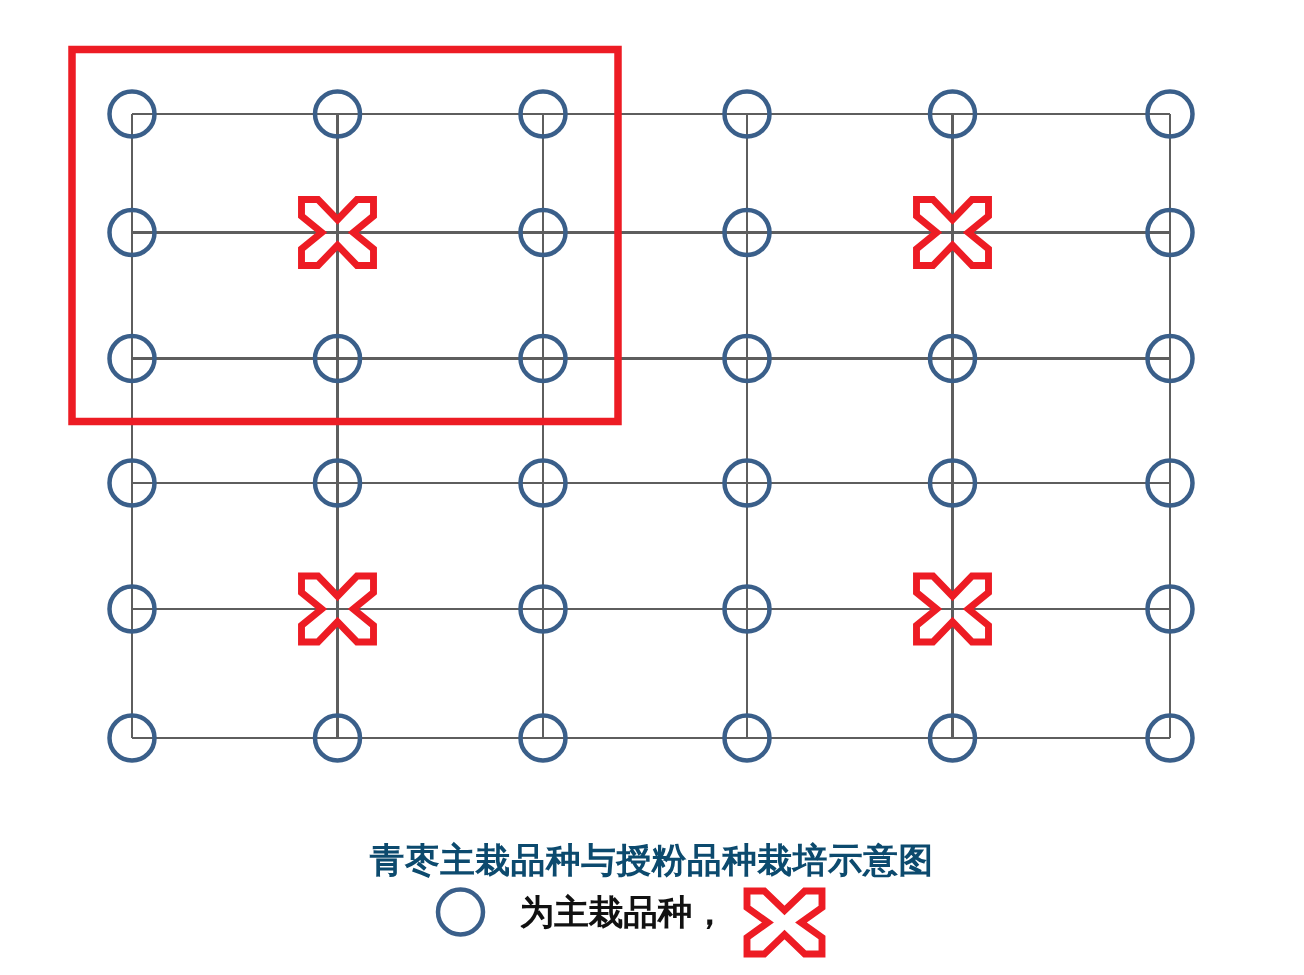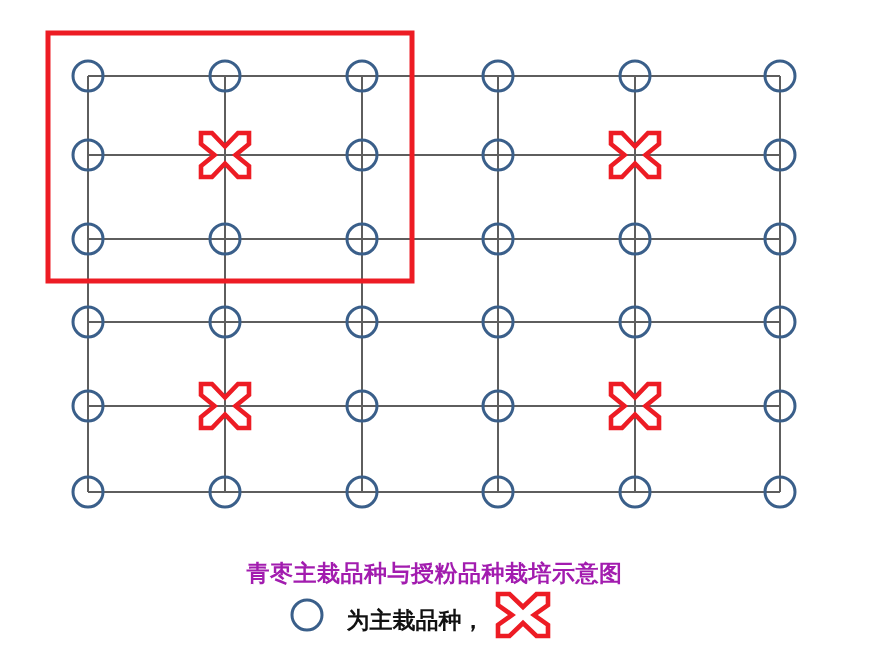--- a/index.html
+++ b/index.html
@@ -30,34 +30,33 @@
   .caption-block {
     position: absolute;
     left: 0;
     top: 558px;
     width: 869px;
     text-align: center;
   }
   .caption-title {
     font-size: 23px;
     font-weight: bold;
-    color: #a21caf;
+    color: #0c4a6e;
     letter-spacing: 0.5px;
     line-height: 30px;
     white-space: nowrap;
   }
   .caption-legend {
     margin-top: 2px;
     font-size: 23px;
     font-weight: bold;
     color: #111111;
     line-height: 36px;
     white-space: nowrap;
     display: flex;
-    align-items: center;
     justify-content: center;
   }
   .legend-text {
     display: inline-block;
   }
   .legend-gap-a { display: inline-block; width: 22px; }
   .legend-gap-b { display: inline-block; width: 10px; }
   .legend-gap-c { display: inline-block; width: 30px; }
   .legend-glyph {
     display: inline-block;

